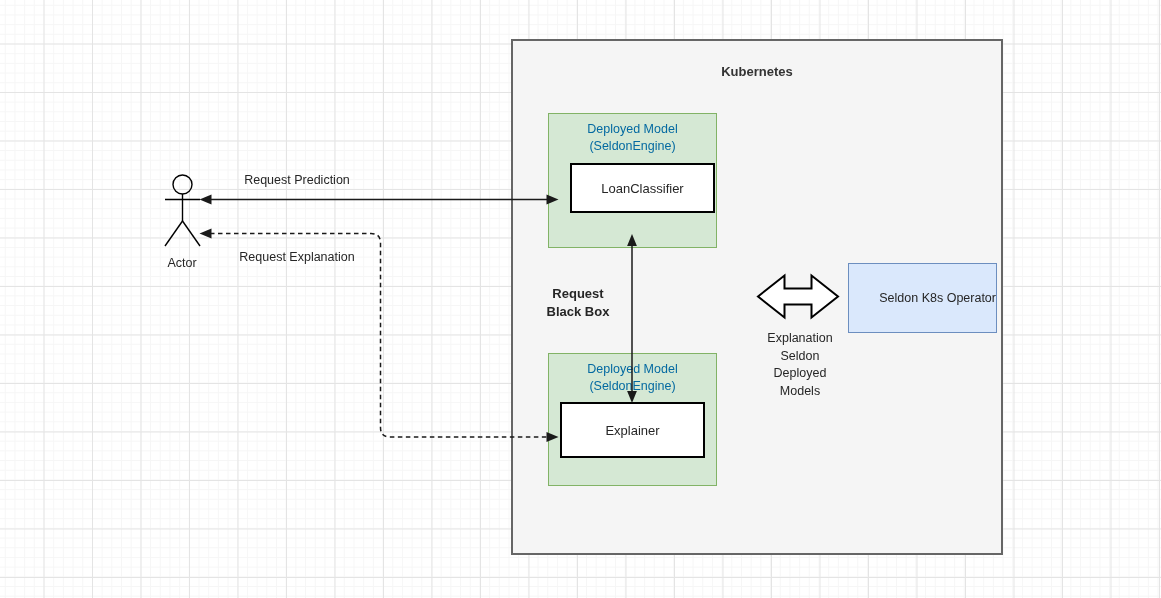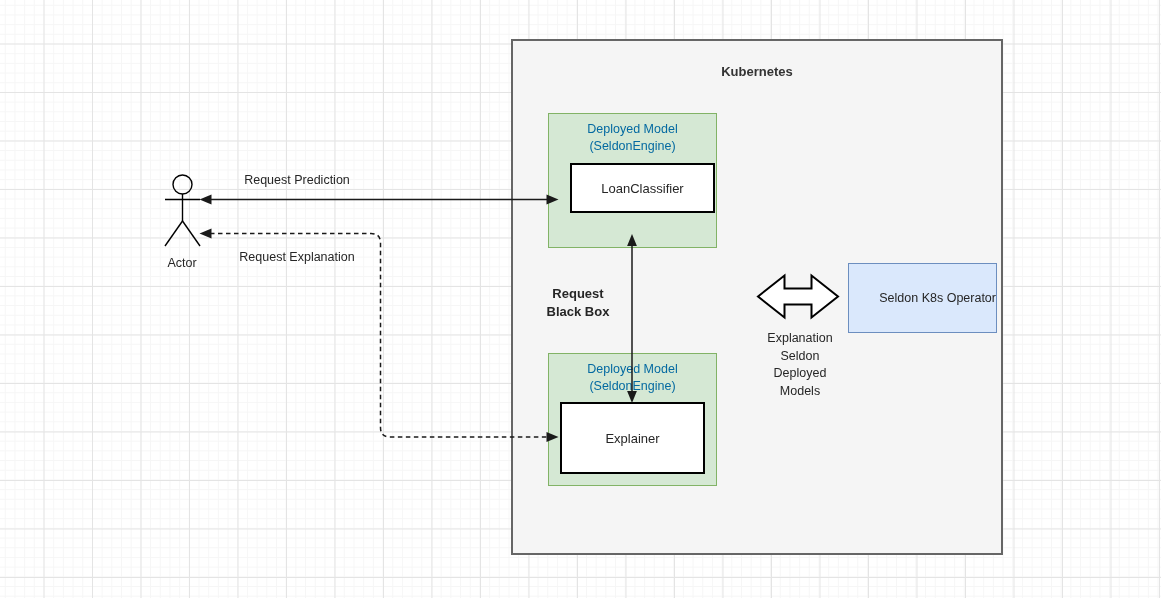--- a/index.html
+++ b/index.html
@@ -61,21 +61,21 @@
     background: #ffffff;
     border: 2px solid #000000;
     box-sizing: border-box;
     display: flex;
     align-items: center;
     justify-content: center;
     font-size: 13px;
     color: #262626;
   }
   .white-box.top-inner { left: 21px; top: 49px; width: 145px; height: 50px; }
-  .white-box.bottom-inner { left: 11px; top: 48px; width: 145px; height: 72px; }
+  .white-box.bottom-inner { left: 11px; top: 48px; width: 145px; height: 56px; }
 
   .blue-box {
     left: 848px; top: 263px; width: 149px; height: 70px;
     background: #dae8fc;
     border: 1px solid #6c8ebf;
     box-sizing: border-box;
     display: flex;
     align-items: center;
     justify-content: center;
     font-size: 12.5px;

